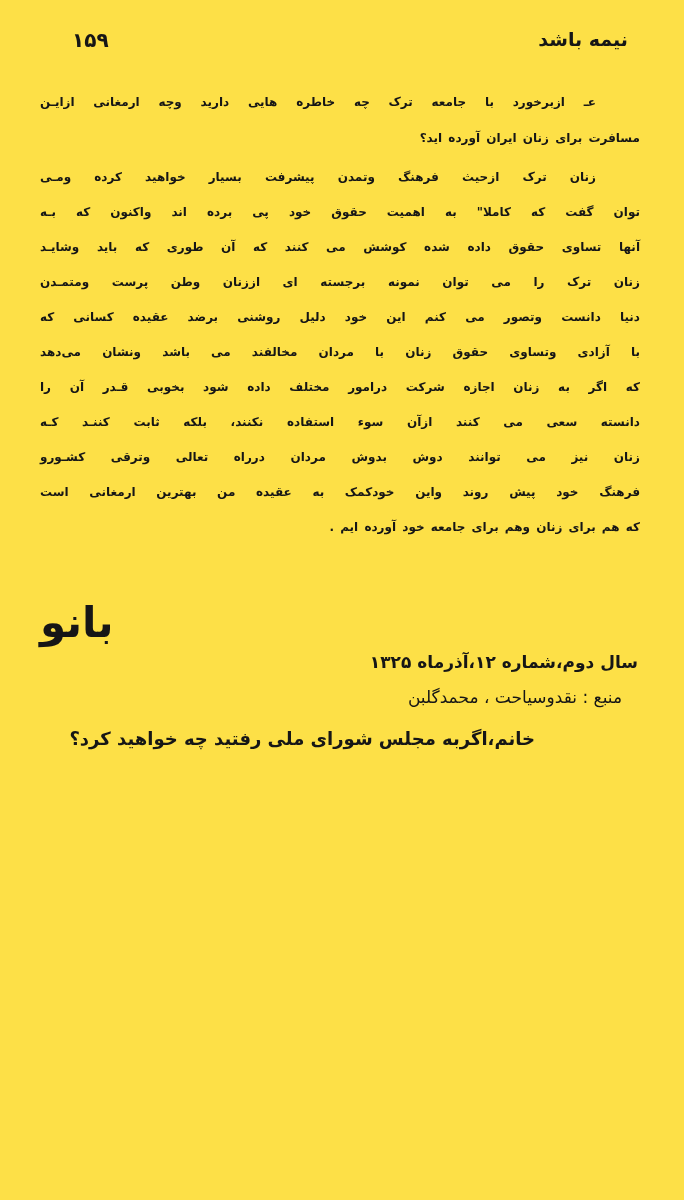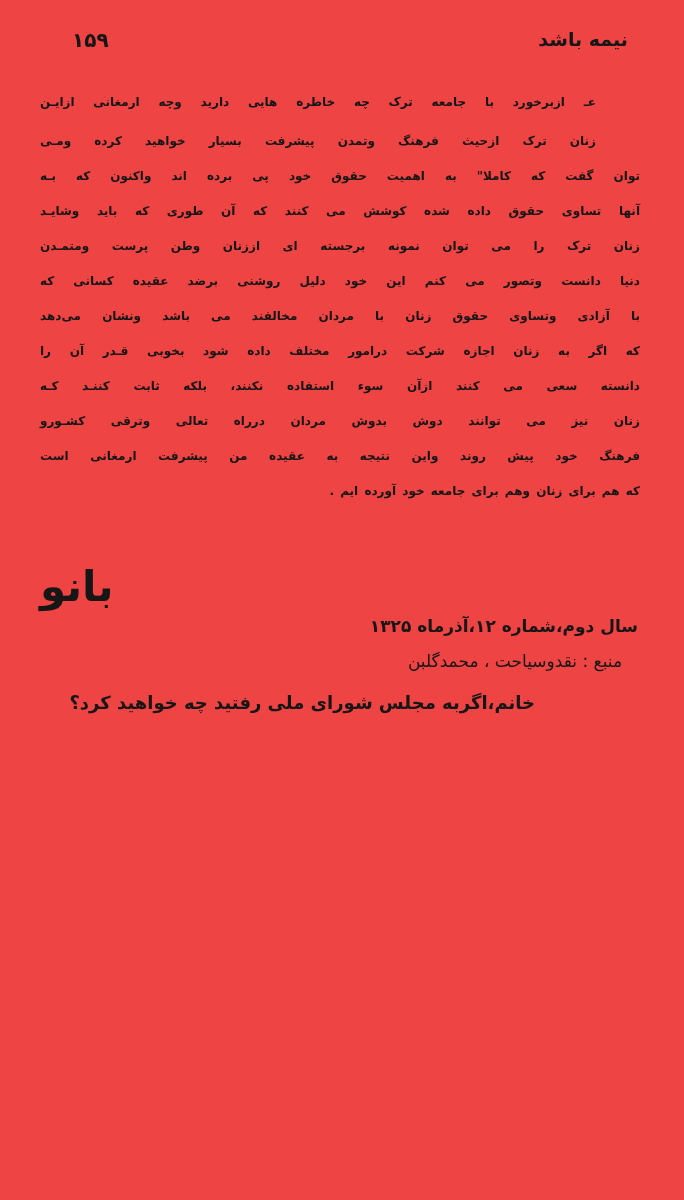--- a/index.html
+++ b/index.html
@@ -6,21 +6,21 @@
   body{
     width:684px;height:1200px;
     background:#ffffff;
     font-family:"DejaVu Sans",sans-serif;
     color:#161616;
     overflow:hidden;
   }
   .page{
     position:relative;
     width:684px;height:1200px;
-    background:#ef4444;
+    background:#fde047;
     box-sizing:border-box;
     padding:28px 44px 0 40px;
   }
   
   .runhead{
     direction:ltr;
     display:flex;
     justify-content:space-between;
     align-items:flex-start;
     height:30px;
@@ -89,33 +89,34 @@
 
 <div class="page">
 
   <div class="runhead">
     <div class="pagenum">۱۵۹</div>
     <div class="runtitle">نیمه باشد</div>
   </div>
 
   <div class="rtl q1">
     <div class="ln ind44">عـ ازبرخورد با جامعه ترک چه خاطره هایی دارید وچه ارمغانی ازایـن</div>
+    <div class="ln short">مسافرت برای زنان ایران آورده اید؟</div>
   </div>
 
   <div class="rtl a1 compact">
     <div class="ln ind44">زنان ترک ازحیث فرهنگ وتمدن پیشرفت بسیار خواهید کرده ومـی</div>
     <div class="ln">توان گفت که کاملا" به اهمیت حقوق خود پی برده اند واکنون که بـه</div>
     <div class="ln">آنها تساوی حقوق داده شده کوشش می کنند که آن طوری که باید وشایـد</div>
     <div class="ln">زنان ترک را می توان نمونه برجسته ای اززنان وطن پرست ومتمـدن</div>
     <div class="ln">دنیا دانست وتصور می کنم این خود دلیل روشنی برضد عقیده کسانی که</div>
     <div class="ln">با آزادی وتساوی حقوق زنان با مردان مخالفند می باشد ونشان می‌دهد</div>
     <div class="ln">که اگر به زنان اجازه شرکت درامور مختلف داده شود بخوبی قـدر آن را</div>
     <div class="ln">دانسته سعی می کنند ازآن سوء استفاده نکنند، بلکه ثابت کننـد کـه</div>
     <div class="ln">زنان نیز می توانند دوش بدوش مردان درراه تعالی وترقی کشـورو</div>
-    <div class="ln">فرهنگ خود پیش روند واین نتیجه به عقیده من پیشرفت ارمغانی است</div>
+    <div class="ln">فرهنگ خود پیش روند واین خودکمک به عقیده من بهترین ارمغانی است</div>
     <div class="ln short">که هم برای زنان وهم برای جامعه خود آورده ایم .</div>
   </div>
 
   <div class="banu-title">بانو</div>
 
   <div class="issue">سال دوم،شماره ۱۲،آذرماه ۱۳۲۵</div>
   <div class="source">منبع : نقدوسیاحت ، محمدگلبن</div>
 
   <div class="q2 ind105">خانم،اگربه مجلس شورای ملی رفتید چه خواهید کرد؟</div>
 

